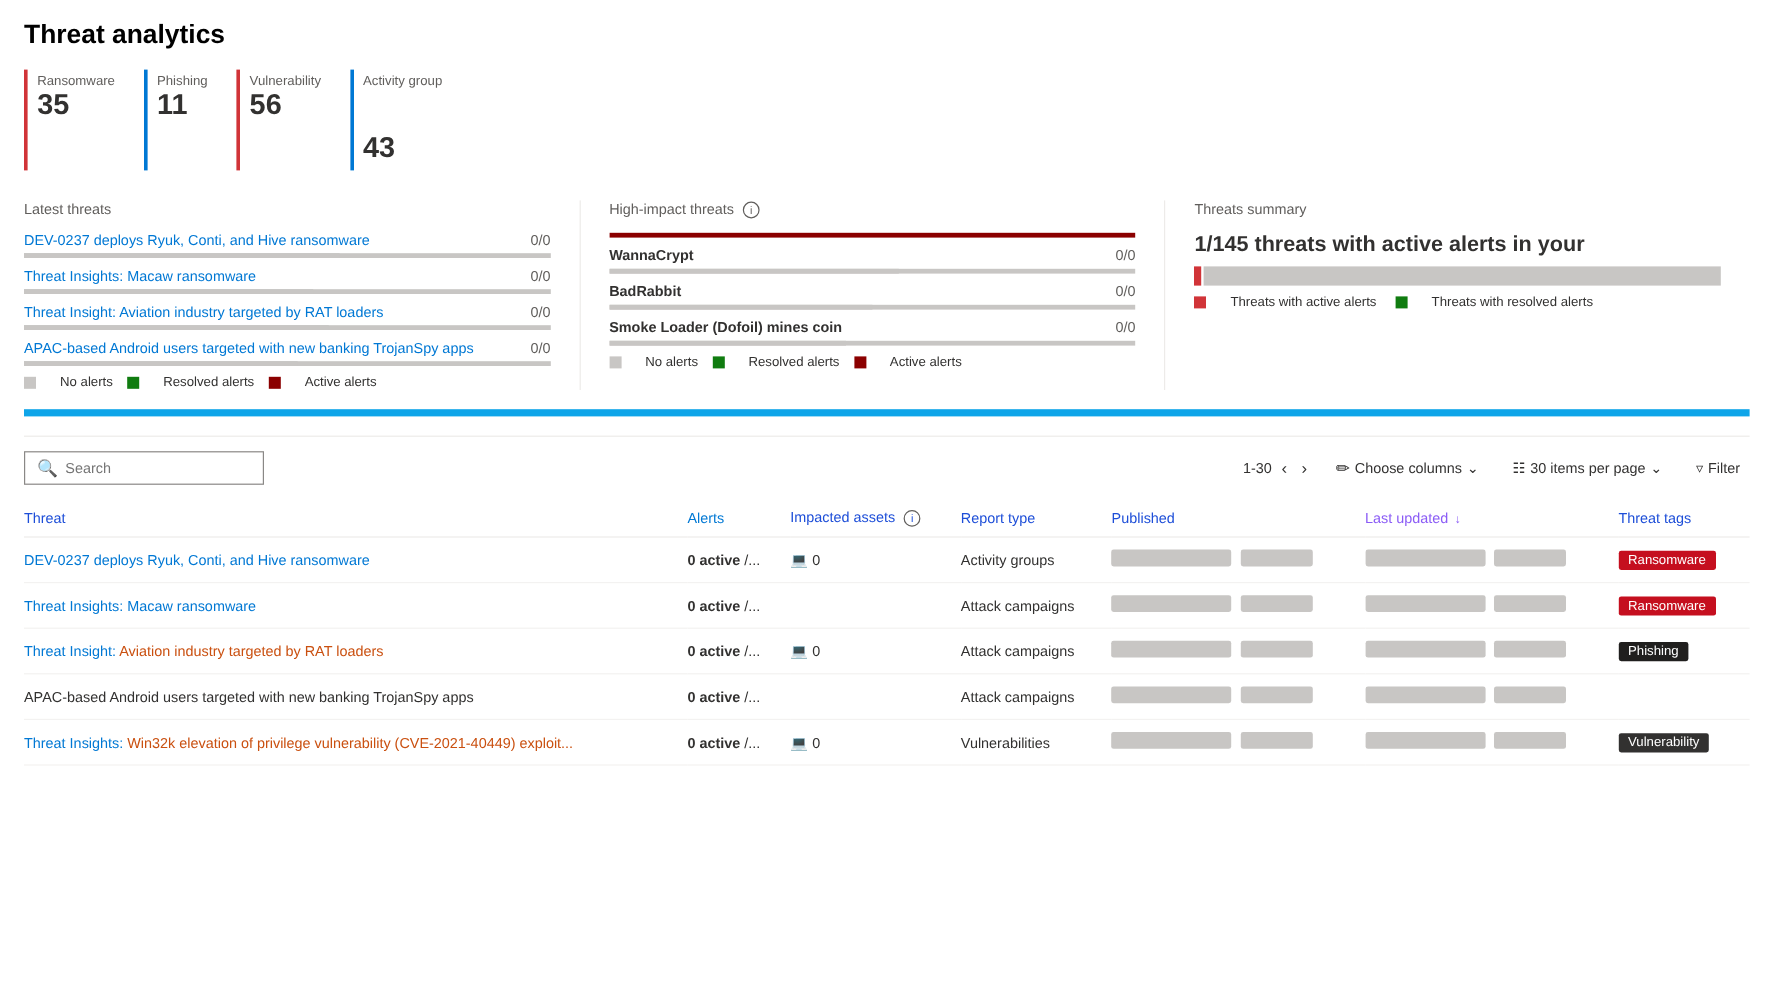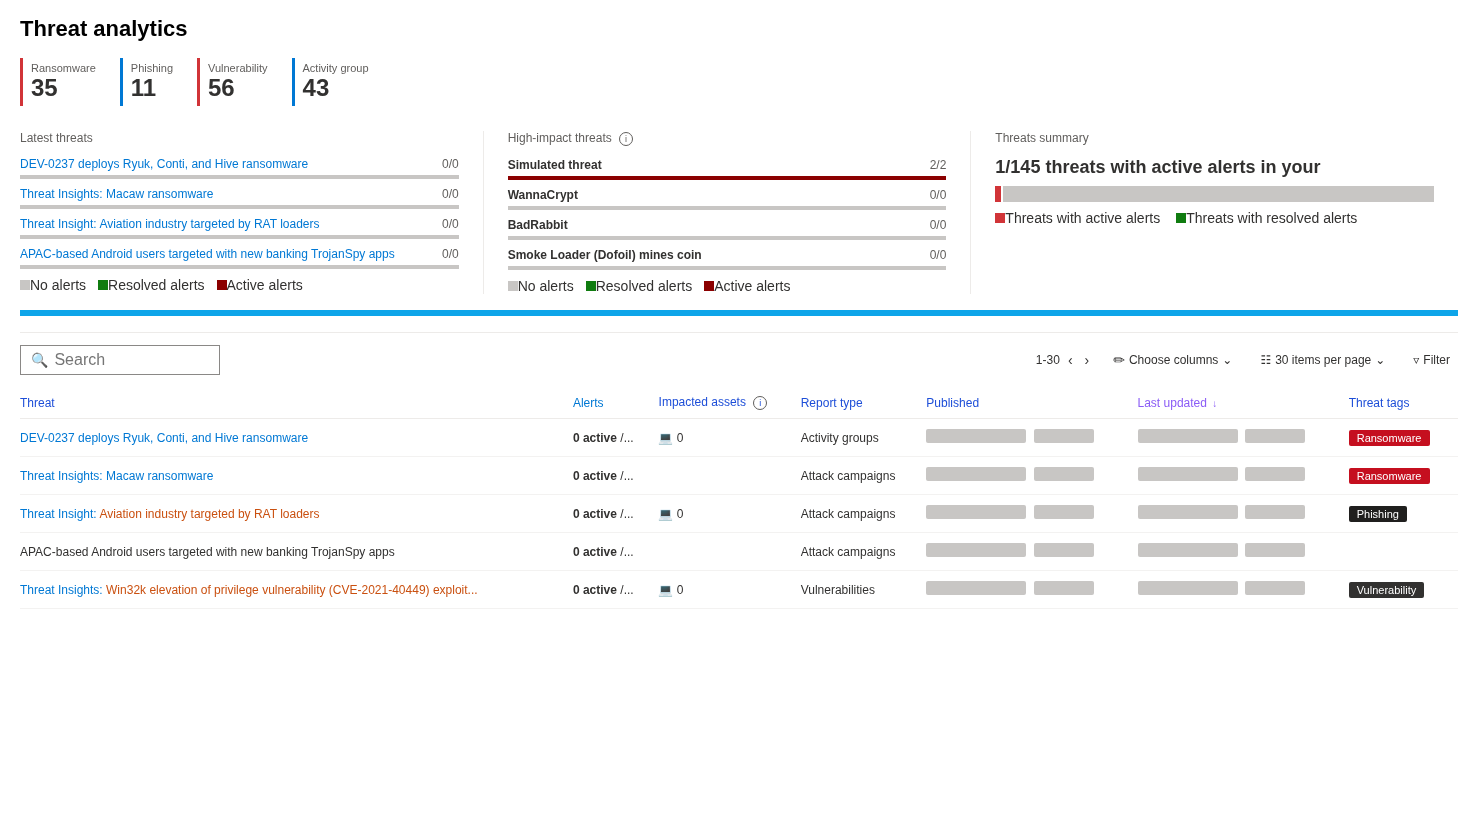--- a/index.html
+++ b/index.html
@@ -30,33 +30,33 @@
     .threat-name { font-size: 12px; color: #0078d4; cursor: pointer; flex: 1; }
     .threat-name.black { color: #323130; }
     .threat-score { font-size: 12px; color: #605e5c; white-space: nowrap; margin-left: 8px; }
     .progress-bar-bg { height: 4px; background: #c8c6c4; margin-bottom: 8px; }
     .progress-bar-fill { height: 4px; }
     .bar-red { background: #8b0000; }
     .bar-gray { background: #c8c6c4; }
     
     
     .legend { display: flex; gap: 12px; margin-top: 8px; flex-wrap: wrap; }
-    .legend-item { display: flex; align-items: center; gap: 0; font-size: 14px; color: #323130; }
+    .legend-item { display: flex; align-items: center; gap: 20px; font-size: 11px; color: #323130; }
     .legend-box { width: 10px; height: 10px; display: inline-block; }
     
     
     .summary-number { font-size: 22px; font-weight: 600; margin-bottom: 8px; }
     
     
     .table-section { border-top: 1px solid #edebe9; padding-top: 12px; }
     
     .table-toolbar { display: flex; align-items: center; gap: 12px; margin-bottom: 12px; }
     .search-box { display: flex; align-items: center; gap: 6px; border: 1px solid #8a8886; padding: 5px 10px; min-width: 200px; }
     .search-icon { color: #605e5c; font-size: 14px; }
-    .search-input { border: none; outline: none; font-size: 16px; width: 120px; }
+    .search-input { border: none; outline: none; font-size: 12px; width: 120px; }
     
     .pagination { display: flex; align-items: center; gap: 4px; margin-left: auto; font-size: 12px; }
     .pag-btn { border: none; background: none; cursor: pointer; font-size: 14px; color: #323130; padding: 2px 4px; }
     
     .toolbar-btn { display: flex; align-items: center; gap: 4px; border: none; background: none; cursor: pointer; font-size: 12px; color: #323130; padding: 4px 8px; }
     
     
     table { width: 100%; border-collapse: collapse; }
     thead tr { border-bottom: 1px solid #edebe9; }
     th { text-align: left; padding: 8px 12px 8px 0; font-size: 12px; color: #1d4ed8; font-weight: 400; white-space: nowrap; cursor: pointer; }
@@ -90,21 +90,21 @@
       <span class="stat-value">35</span>
     </div>
     <div class="stat-item" style="border-left-color: #0078d4;">
       <span class="stat-label">Phishing</span>
       <span class="stat-value">11</span>
     </div>
     <div class="stat-item" style="border-left-color: #d13438;">
       <span class="stat-label">Vulnerability</span>
       <span class="stat-value">56</span>
     </div>
-    <div class="stat-item" style="border-left-color: #0078d4;">
+    <div class="stat-item" style="border-left-color: #0078d4; gap: 36px;">
       <span class="stat-label">Activity group</span>
       <span class="stat-value">43</span>
     </div>
   </div>
 
   <div class="panels">
 
     <div class="panel">
       <div class="panel-title">Latest threats</div>
 
@@ -164,24 +164,20 @@
       </div>
     </div>
 
     <div class="panel">
       <div class="panel-title">
         <span>High-impact threats</span>
         <span class="info-icon">i</span>
       </div>
 
       <div>
-        <div class="threat-row">
-          <span class="threat-name black" style="font-weight:600;">Simulated threat</span>
-          <span class="threat-score">2/2</span>
-        </div>
         <div class="progress-bar-bg">
             <div class="progress-bar-fill bar-red" style="width:100%"></div>
           </div>
       </div>
 
       <div>
         <div class="threat-row">
           <span class="threat-name black" style="font-weight:600;">WannaCrypt</span>
           <span class="threat-score">0/0</span>
         </div>

